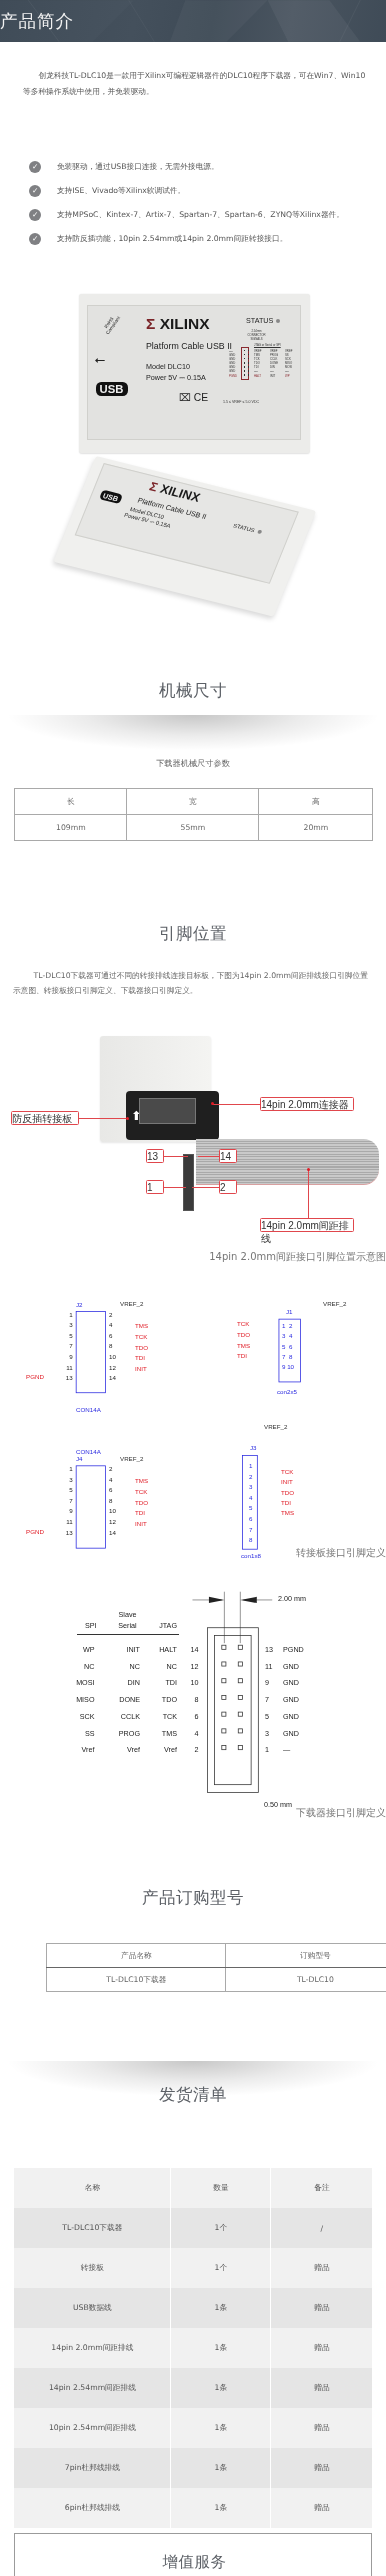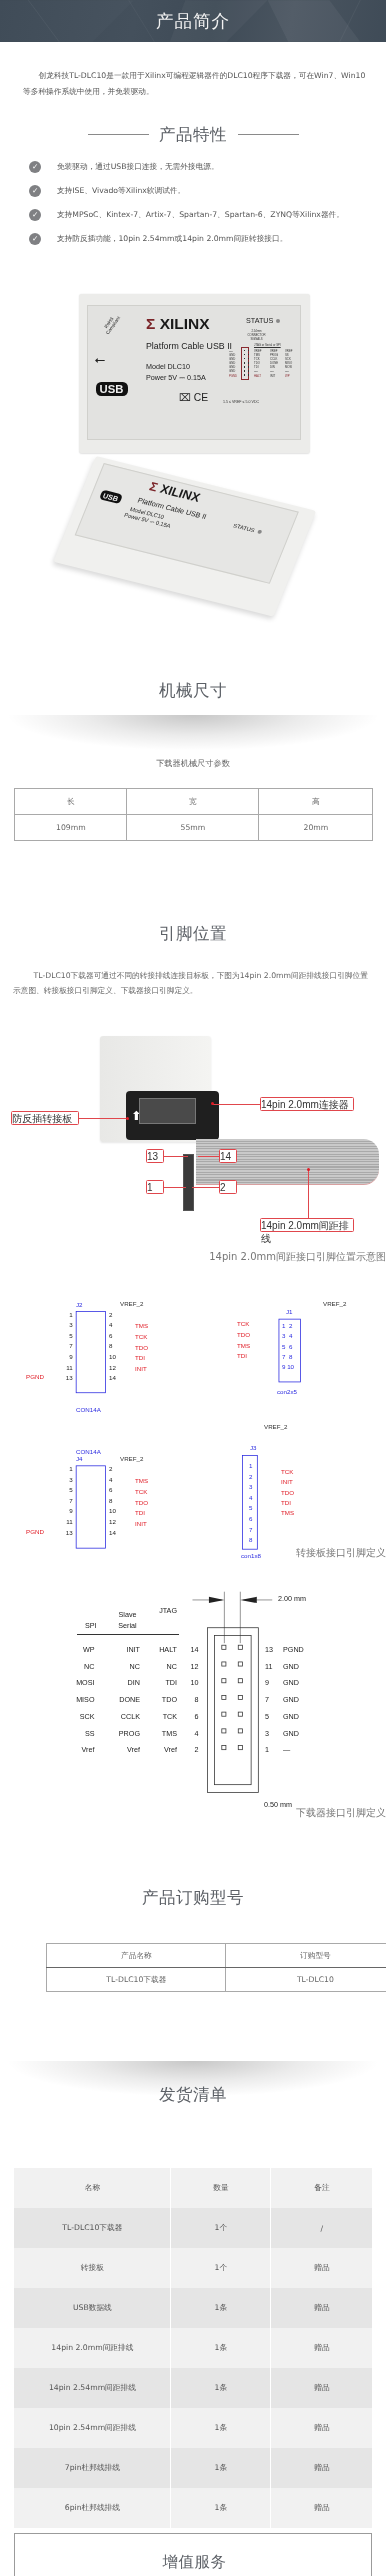--- a/index.html
+++ b/index.html
@@ -2,21 +2,21 @@
 <html style="font-size:8.2px"><head>
 <meta charset="utf-8">
 <style>
   * { box-sizing: border-box; margin: 0; padding: 0; }
   body { width: 386px; background: #ffffff; font-family: "DejaVu Sans", "Liberation Sans", sans-serif; color: #555a60; }
   .page { width: 386px; height: 2926px; position: relative; overflow: hidden; background: #fff; }
 
   
   .banner { position: absolute; left: 0; top: 0; width: 386px; height: 42px; background: linear-gradient(100deg, #3d4955 0%, #44505c 35%, #3e4a56 55%, #4a5560 75%, #3f4b57 100%); overflow: hidden; }
   .banner svg { position: absolute; left: 0; top: 0; }
-  .banner-title { position: absolute; left: 0; width: 386px; top: 9.3px; text-align: center; color: #f2f2f2; font-size: 17.5px; letter-spacing: 1px; }
+  .banner-title { position: absolute; left: 0; width: 386px; top: 9.3px; color: #f2f2f2; font-size: 17.5px; letter-spacing: 1px; }
 
   .intro { position: absolute; left: 23px; width: 343px; top: 68px; font-size: 7.7px; line-height: 15.5px; color: #555; text-indent: 15.5px; }
 
   
   .sec-lined { position: absolute; left: 0; width: 386px; text-align: center; }
   .sec-lined .line { position: absolute; top: 50%; height: 0.5px; background: #8a8a8a; width: 61px; }
   .sec-lined .line.l { left: 88px; }
   .sec-lined .line.r { left: 238px; }
   .sec-title { font-size: 16.5px; color: #5c6066; letter-spacing: 0.5px; }
 
@@ -75,25 +75,20 @@
       <line x1="250" y1="0" x2="300" y2="81" stroke="rgba(255,255,255,0.08)"></line>
       <polygon points="360,0 520,0 440,81 330,81" fill="rgba(255,255,255,0.04)"></polygon>
       <polygon points="520,0 640,0 700,81 560,81" fill="rgba(255,255,255,0.05)"></polygon>
       <line x1="700" y1="0" x2="660" y2="81" stroke="rgba(255,255,255,0.10)"></line>
     </svg>
     <div class="banner-title">产品简介</div>
   </div>
 
   <p class="intro">创龙科技TL-DLC10是一款用于Xilinx可编程逻辑器件的DLC10程序下载器，可在Win7、Win10等多种操作系统中使用，并免装驱动。</p>
 
-  <div class="sec-lined" style="top:124px;height:20.6px;">
-    <span class="line l"></span>
-    <span class="sec-title">产品特性</span>
-    <span class="line r"></span>
-  </div>
   <div class="features">
     <div class="feature">
         <span class="check">✓</span>
         <span>免装驱动，通过USB接口连接，无需外接电源。</span>
       </div>
     <div class="feature">
         <span class="check">✓</span>
         <span>支持ISE、Vivado等Xilinx软调试件。</span>
       </div>
     <div class="feature">
@@ -347,21 +342,21 @@
         <div>TMS</div>
       </div>
     <div style="position:absolute;left:241px;top:264px;color:#2a2ae0;font-size:6.2px;">con1x8</div>
   </div>
   <div style="position:absolute;left:76px;top:1448px;color:#2a2ae0;font-size:6.2px;font-family:'Liberation Sans',sans-serif;">CON14A</div>
   <div class="center-text caption" style="top:1546px;">转接板接口引脚定义</div>
 
   <div class="schem-text" style="position:absolute;left:52px;top:1577px;width:283px;height:180px;font-size:7.2px;color:#222;">
     <div style="position:absolute;left:19.6px;top:44px;width:25px;text-align:right;">SPI</div>
     <div style="position:absolute;left:61px;top:32px;width:29px;text-align:center;line-height:11.3px;">Slave Serial</div>
-    <div style="position:absolute;left:98px;top:29px;width:27px;text-align:right;">JTAG</div>
+    <div style="position:absolute;left:98px;top:44px;width:27px;text-align:right;">JTAG</div>
     <div style="position:absolute;left:25px;top:57px;width:102px;height:0.8px;background:#333;"></div>
     <div id="hd-spi" style="position:absolute;left:15.5px;top:65px;width:27px;text-align:right;line-height:16.7px;">
         <div>WP</div>
         <div>NC</div>
         <div>MOSI</div>
         <div>MISO</div>
         <div>SCK</div>
         <div>SS</div>
         <div>Vref</div>
       </div>

